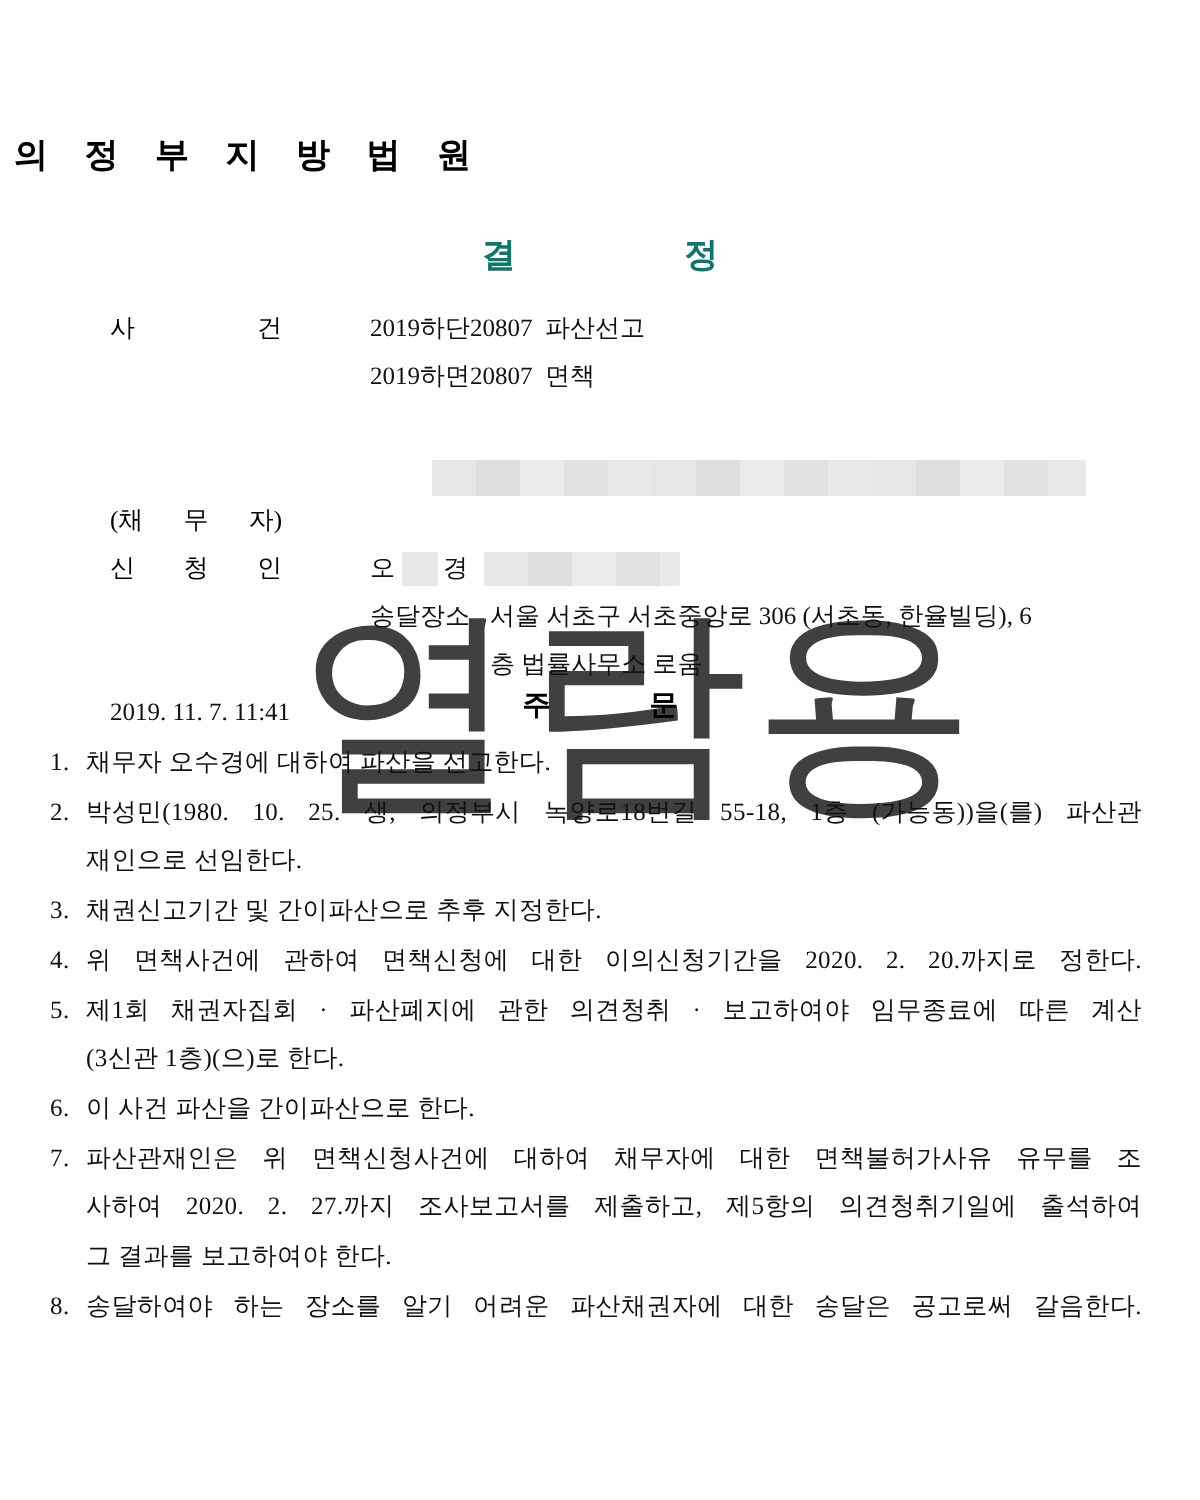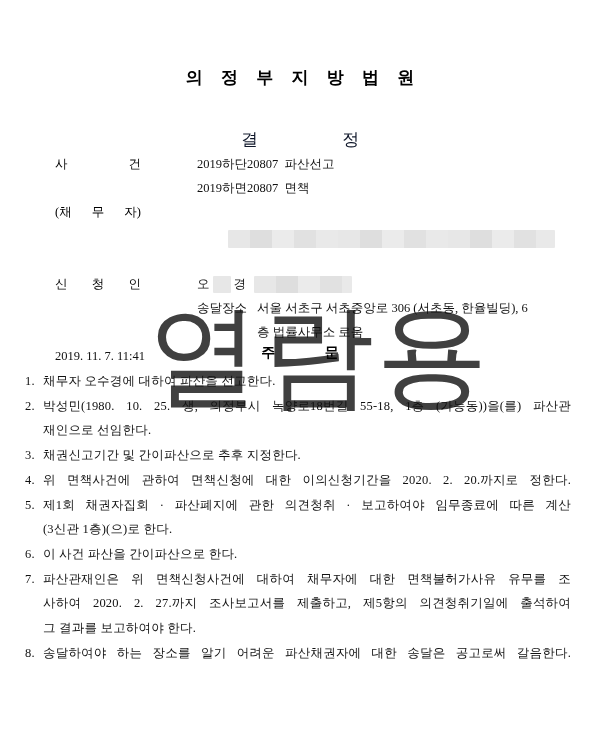--- a/index.html
+++ b/index.html
@@ -18,37 +18,37 @@
     letter-spacing:2px;
     color:#404040;
     font-weight:400;
     user-select:none;
     z-index:0;
     white-space:nowrap;
   }
   .content{position:relative;z-index:1;}
   .court-name{
     position:absolute;left:0;right:0;top:66px;
-    text-align:center;
+    text-align:left;
     font-size:17px;font-weight:bold;
     letter-spacing:7px;text-indent:7px;
     color:#000;
   }
   .decision-title{
-    position:absolute;left:0;right:0;top:128px;
+    position:absolute;left:0;right:0;top:116px;
     text-align:center;
-    font-size:17px;font-weight:normal;
+    font-size:17px;font-weight:bold;
     word-spacing:80px;
-    color:#0f172a;
+    color:#0f766e;
   }
   .case-info{
     position:absolute;left:55px;top:152px;width:520px;
     font-size:12.5px;line-height:24px;
   }
-  .ci-row{display:flex;align-items:flex-start;gap:12px;}
+  .ci-row{display:flex;align-items:flex-end;}
   .ci-label{
     width:86px;margin-right:44px;flex-shrink:0;
     text-align:justify;text-align-last:justify;
     white-space:normal;
     color:#000;
   }
   .ci-value{white-space:pre-wrap;}
   .ci-value-flex{display:flex;align-items:center;}
   .svc-label{margin-right:10px;}
   .indent60{padding-left:60px;}

